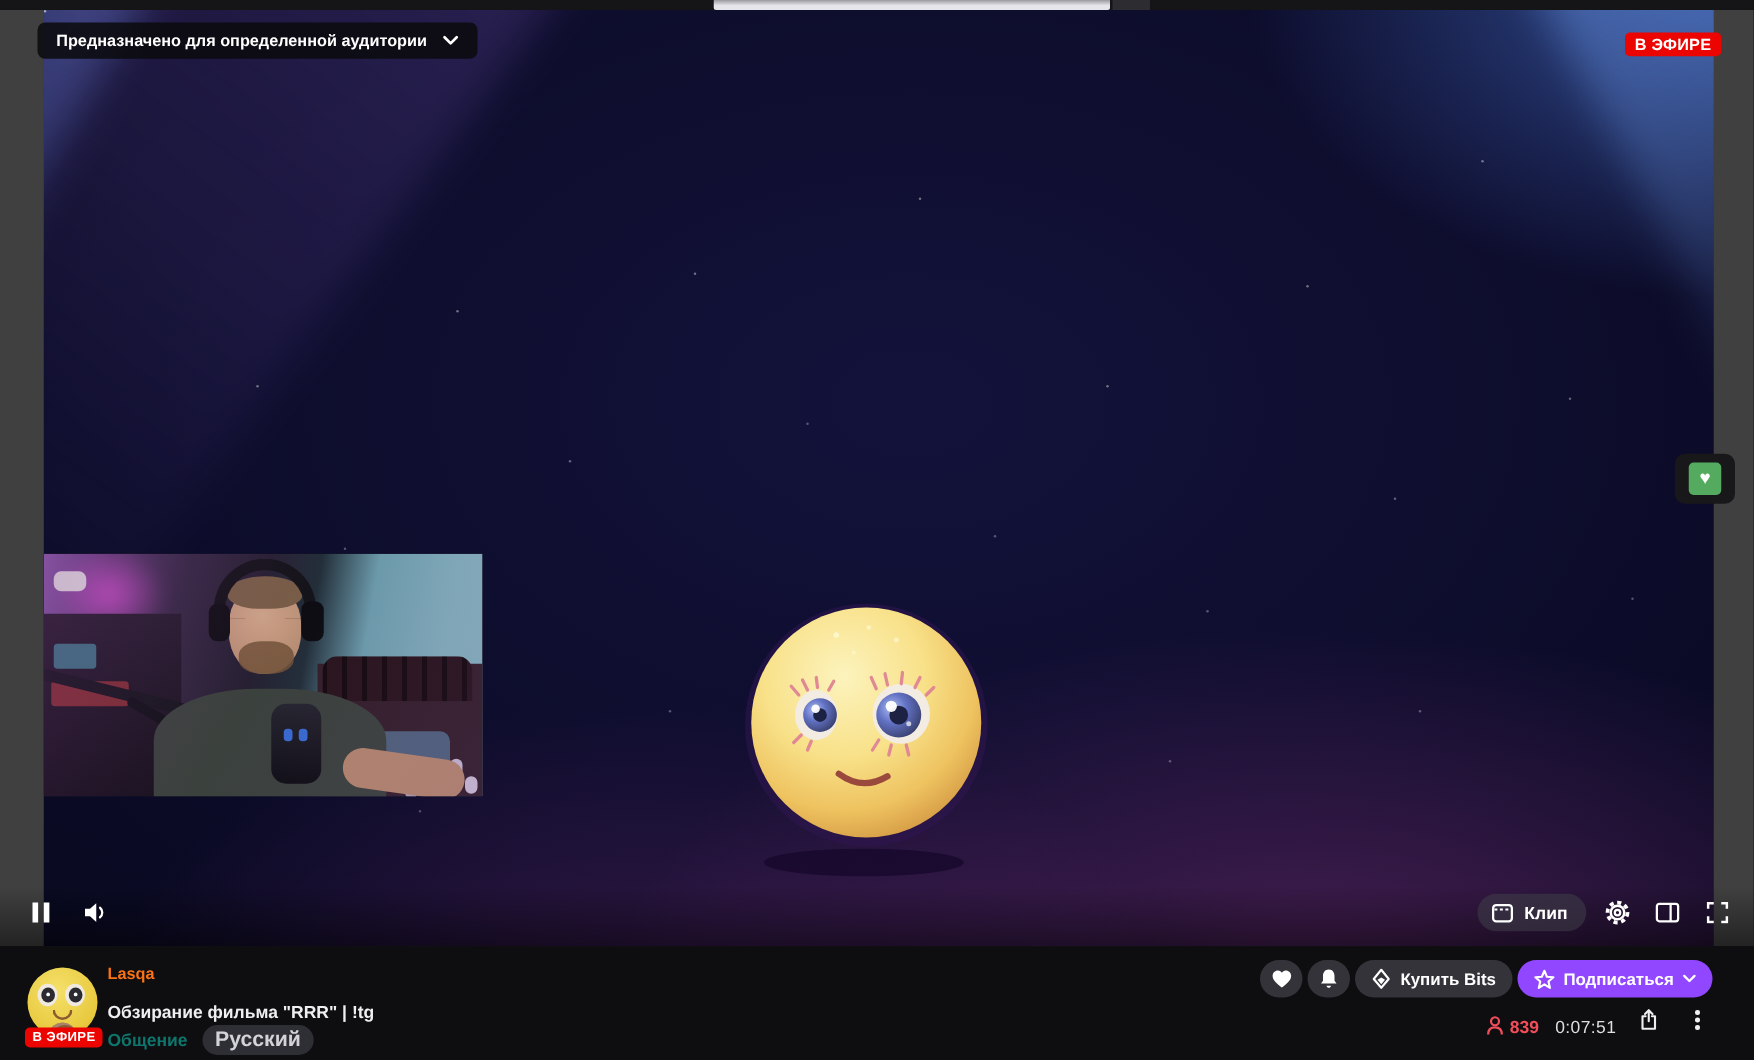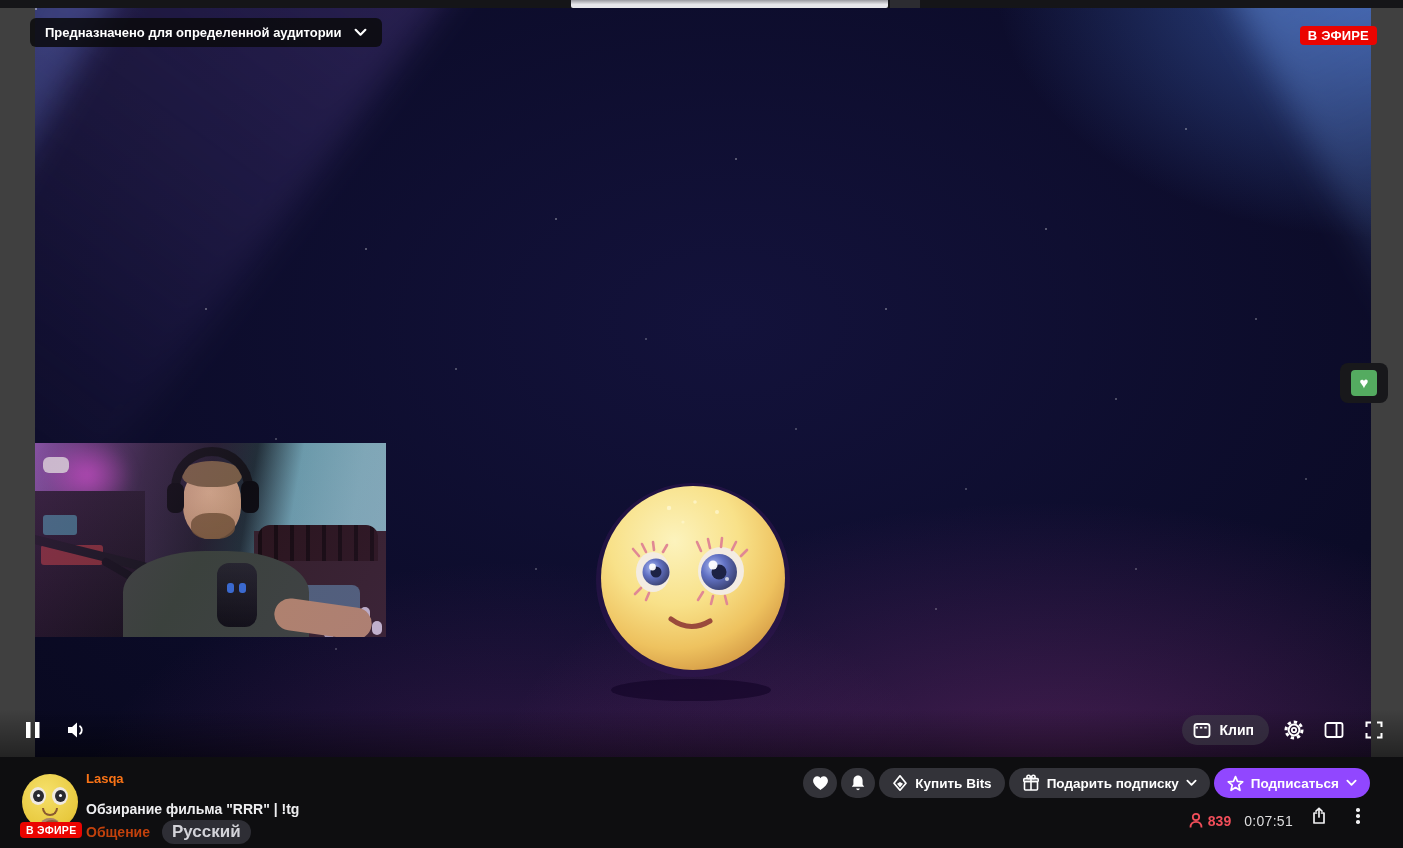--- a/index.html
+++ b/index.html
@@ -115,21 +115,21 @@
   .av-glint { position:absolute; top:4px; left:4px; width:3px; height:3px; border-radius:50%; background:#fff; }
   .av-smile { position:absolute; left:20px; top:34px; width:16px; height:8px; border:2px solid #8a5a30;
     border-top:none; border-radius:0 0 12px 12px; }
   .av-cookie { position:absolute; left:18px; top:44px; width:20px; height:16px; border-radius:50%; background:#8a5a38;
     box-shadow:inset 2px 2px 0 rgba(255,255,255,.25); }
   .avatar-live { position:absolute; left:20px; top:65px; background:#eb0400; color:#fff; font-size:10.5px;
     font-weight:700; padding:2px 6px; border-radius:4px; letter-spacing:.3px; }
   .ch-name { position:absolute; left:86px; top:14px; font-size:13px; font-weight:600; color:#f97316; cursor:pointer; }
   .ch-title { position:absolute; left:86px; top:44px; font-size:14px; font-weight:600; color:#efeff1; }
   .ch-meta { position:absolute; left:86px; top:64px; display:flex; align-items:center; gap:12px; height:22px; }
-  .category { font-size:14px; font-weight:600; color:#c2410c; text-decoration:none; cursor:pointer; }
+  .category { font-size:14px; font-weight:600; color:#0f766e; text-decoration:none; cursor:pointer; }
   .tag { background:#2e2e35; color:#d3d3d9; font-size:17px; font-weight:600; padding:2px 10px;
     border-radius:9999px; cursor:pointer; }
 
   .actions { position:absolute; right:33px; top:11px; display:flex; gap:4px; }
   .act-btn { height:30px; background:#333339; border:none; border-radius:9999px; color:#fff;
     display:flex; align-items:center; justify-content:center; gap:7px; font-size:13.5px; font-weight:600;
     font-family:inherit; cursor:pointer; padding:0 13px; }
   .act-btn.iconic { width:34px; padding:0; }
   .act-btn.subscribe { background:#9147ff; }
 
@@ -330,33 +330,20 @@
             <path d="M6.2 14.5 C6.5 15.6 7.2 16.2 8 16.2 C8.8 16.2 9.5 15.6 9.8 14.5 Z" fill="#fff"></path>
           </svg>
       </button>
       <button class="act-btn">
         <svg width="16" height="18" viewBox="0 0 16 18" fill="none" stroke="#fff" stroke-width="1.7" stroke-linejoin="round">
             <path d="M8 1.8 L14 9.2 L8 16.2 L2 9.2 Z"></path>
             <path d="M8 8 L11 9.8 L8 13.4 L5 9.8 Z" fill="#fff" stroke="none"></path>
           </svg>
         <span>Купить Bits</span>
       </button>
-      <button class="act-btn">
-        <svg width="18" height="18" viewBox="0 0 18 18" fill="none" stroke="#fff" stroke-width="1.6">
-            <rect x="2.5" y="7.5" width="13" height="8.5" rx="1"></rect>
-            <rect x="1.8" y="4.6" width="14.4" height="2.9" rx="0.8"></rect>
-            <line x1="9" y1="4.6" x2="9" y2="16"></line>
-            <circle cx="6.6" cy="2.9" r="1.7"></circle>
-            <circle cx="11.4" cy="2.9" r="1.7"></circle>
-          </svg>
-        <span>Подарить подписку</span>
-        <svg width="11" height="8" viewBox="0 0 12 8" fill="none" stroke="#fff" stroke-width="2" stroke-linecap="round" stroke-linejoin="round">
-            <path d="M1.5 1.5 L6 6 L10.5 1.5"></path>
-          </svg>
-      </button>
       <button class="act-btn subscribe">
         <svg width="17" height="17" viewBox="0 0 16 16" fill="none" stroke="#fff" stroke-width="1.6" stroke-linejoin="round">
             <path d="M8 1.5 L9.9 6 L14.8 6.4 L11.1 9.6 L12.2 14.4 L8 11.8 L3.8 14.4 L4.9 9.6 L1.2 6.4 L6.1 6 Z"></path>
           </svg>
         <span>Подписаться</span>
         <svg width="11" height="8" viewBox="0 0 12 8" fill="none" stroke="#fff" stroke-width="2" stroke-linecap="round" stroke-linejoin="round">
             <path d="M1.5 1.5 L6 6 L10.5 1.5"></path>
           </svg>
       </button>
     </div>

